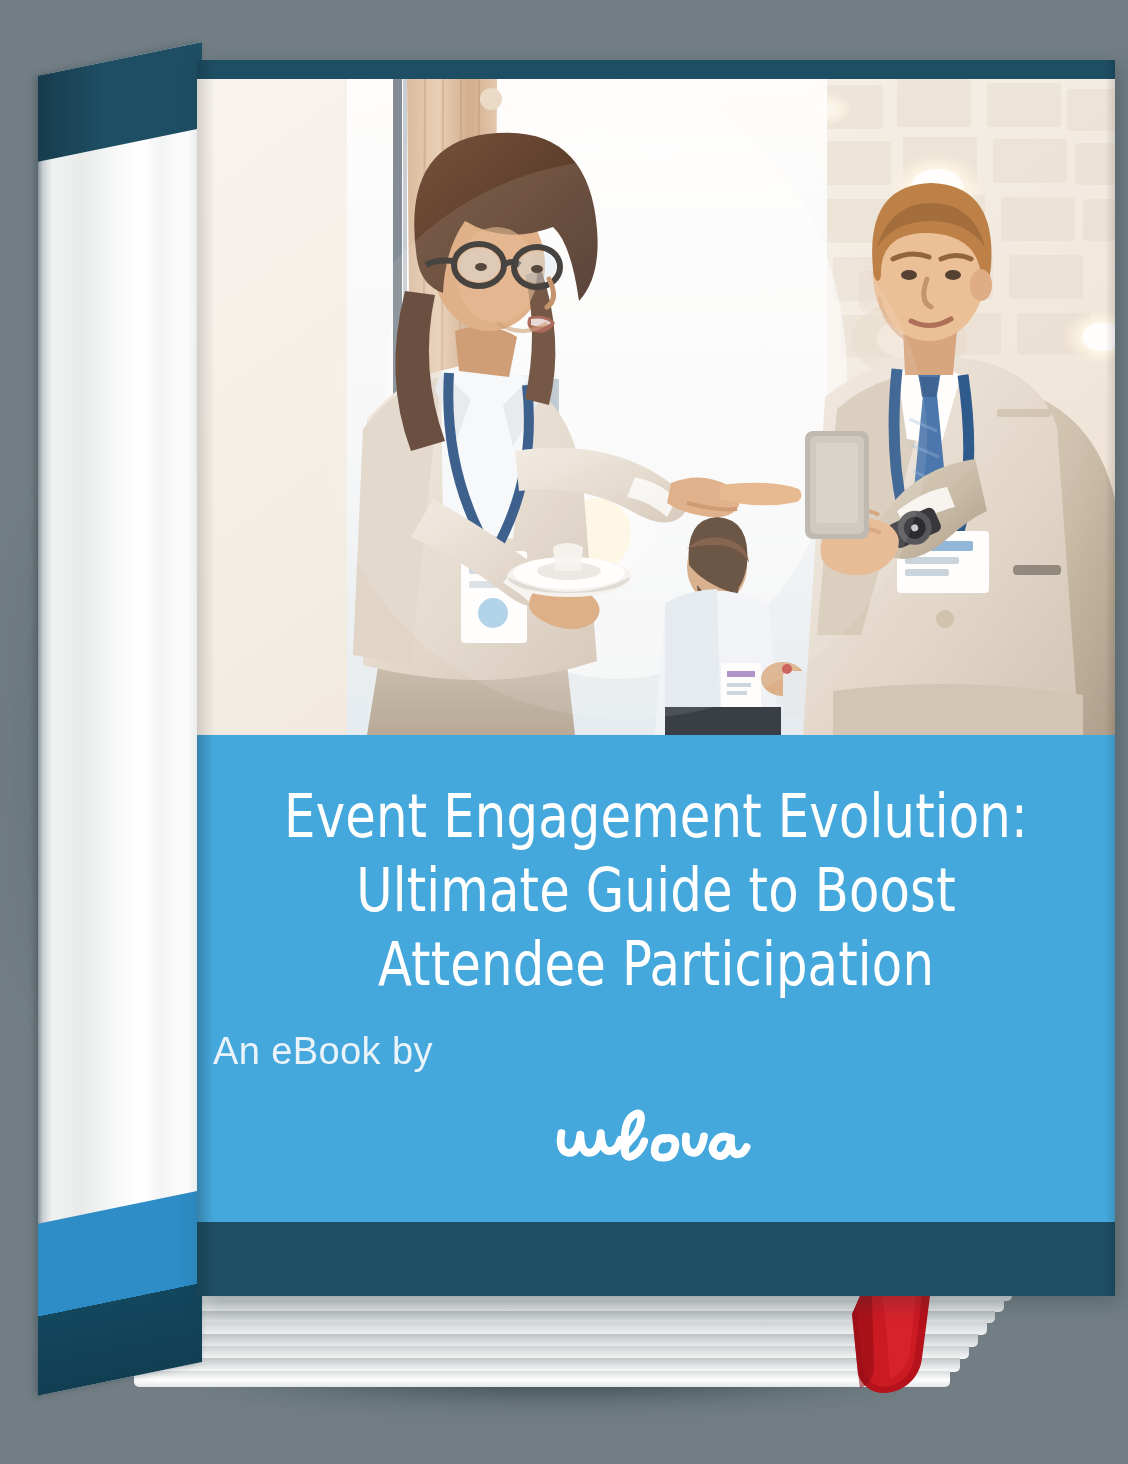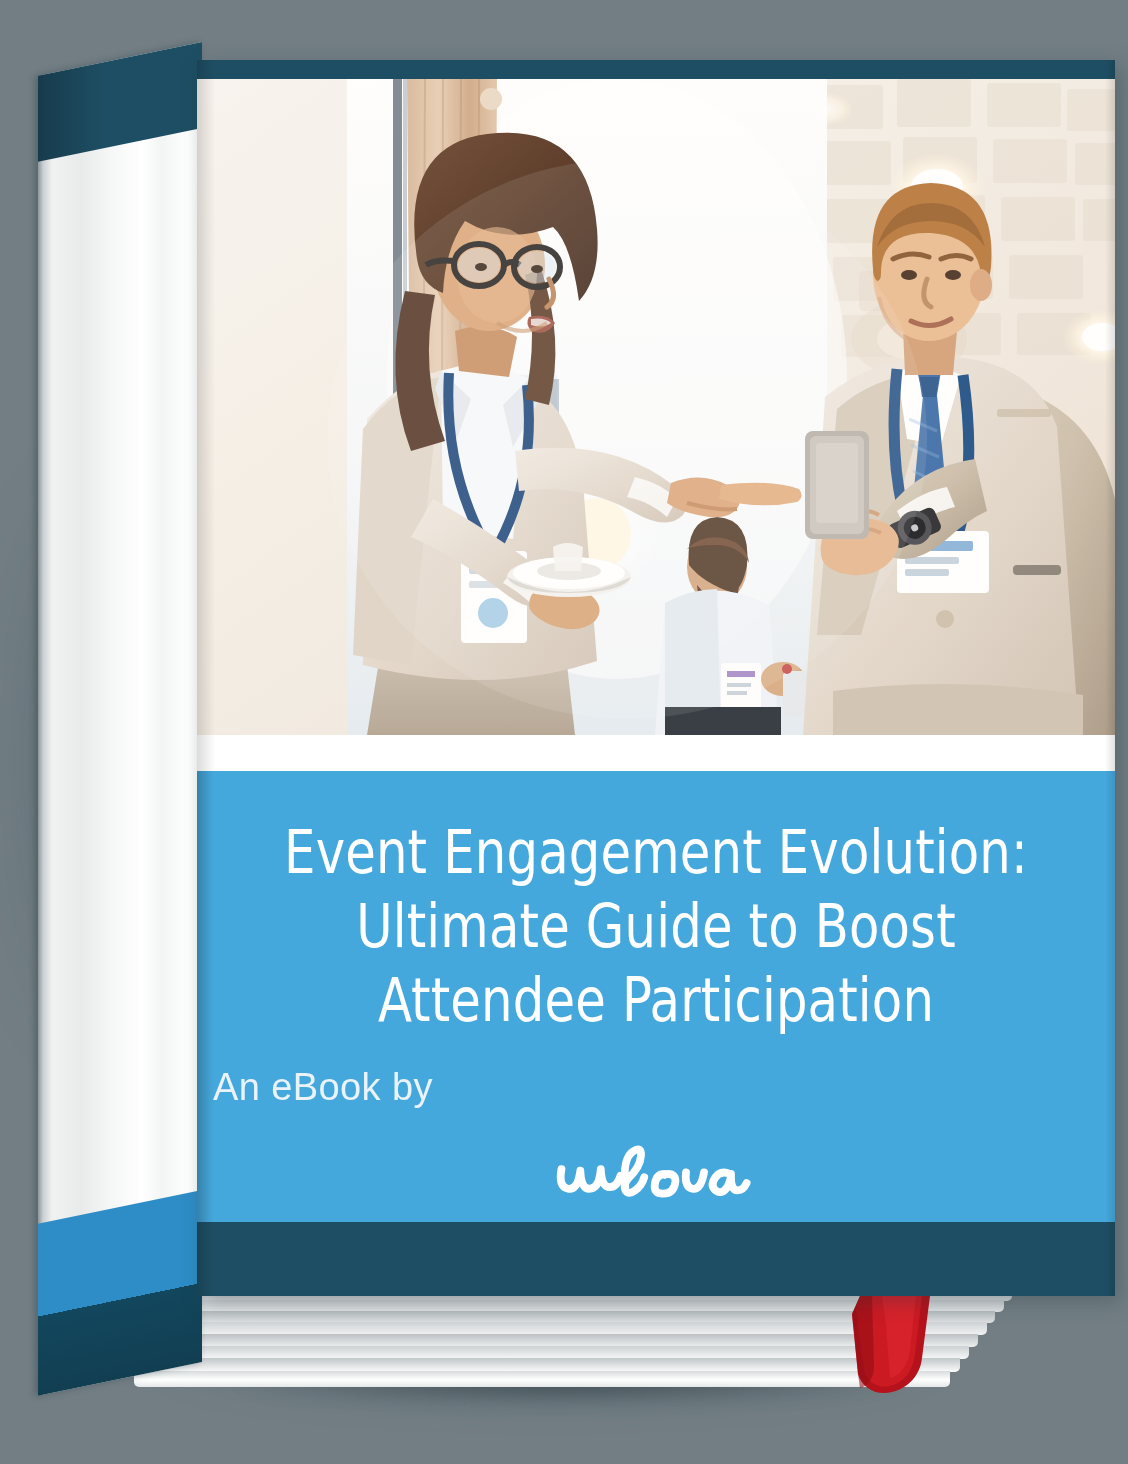--- a/index.html
+++ b/index.html
@@ -138,21 +138,20 @@
     background: #f3ece4;
   }
   .photo svg { display: block; width: 918px; height: 656px; }
 
   
   .title-panel {
     position: absolute;
     left: 0; top: 675px;
     width: 918px; height: 487px;
     background: #45a8dd;
-    margin-top: 36px;
   }
   .title-panel::after {
     content: "";
     position: absolute;
     left: 0; top: 0; width: 14px; height: 100%;
     background: linear-gradient(to right, rgba(0,0,0,0.10), rgba(0,0,0,0));
   }
 
   .title-block {
     position: absolute;

